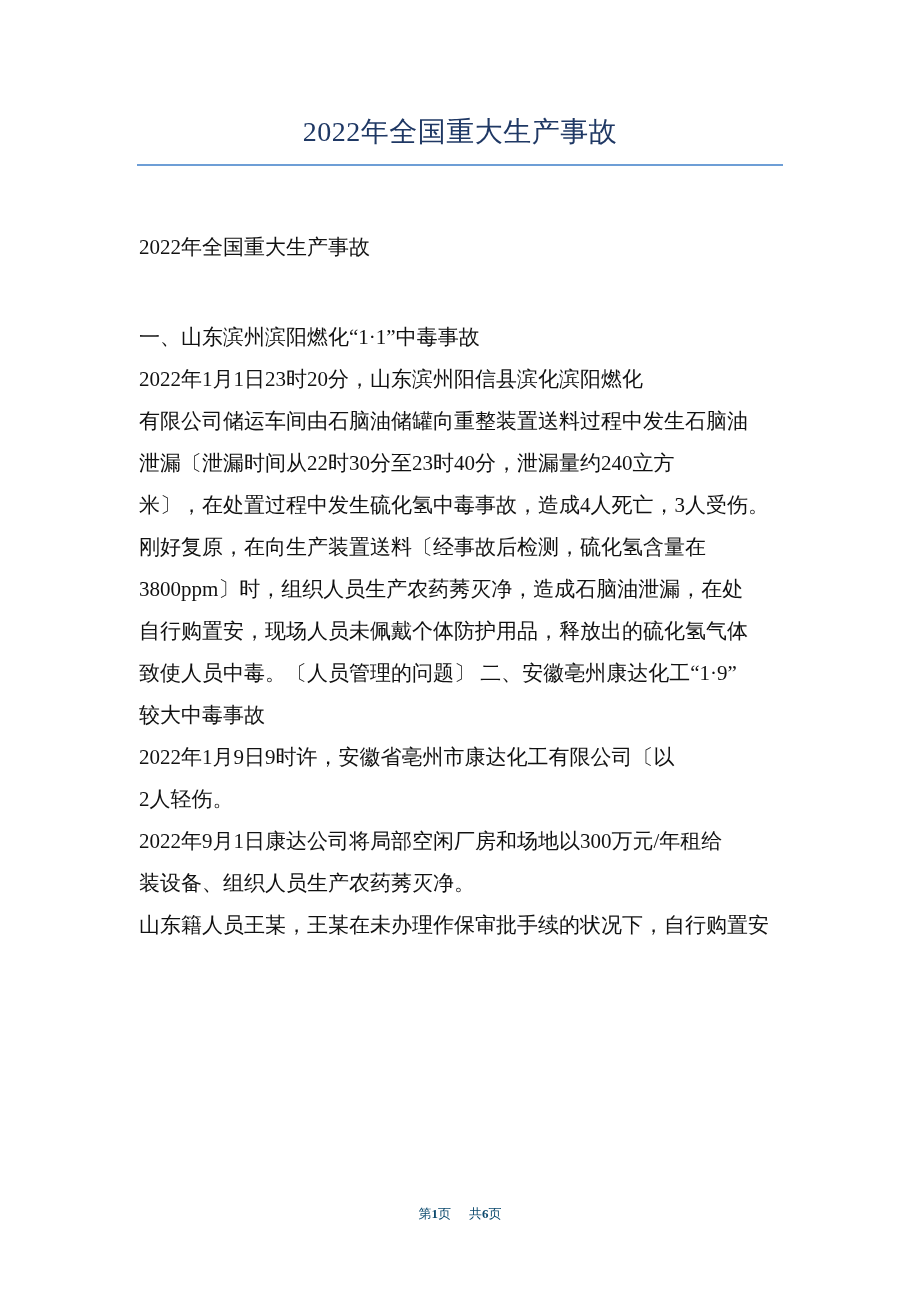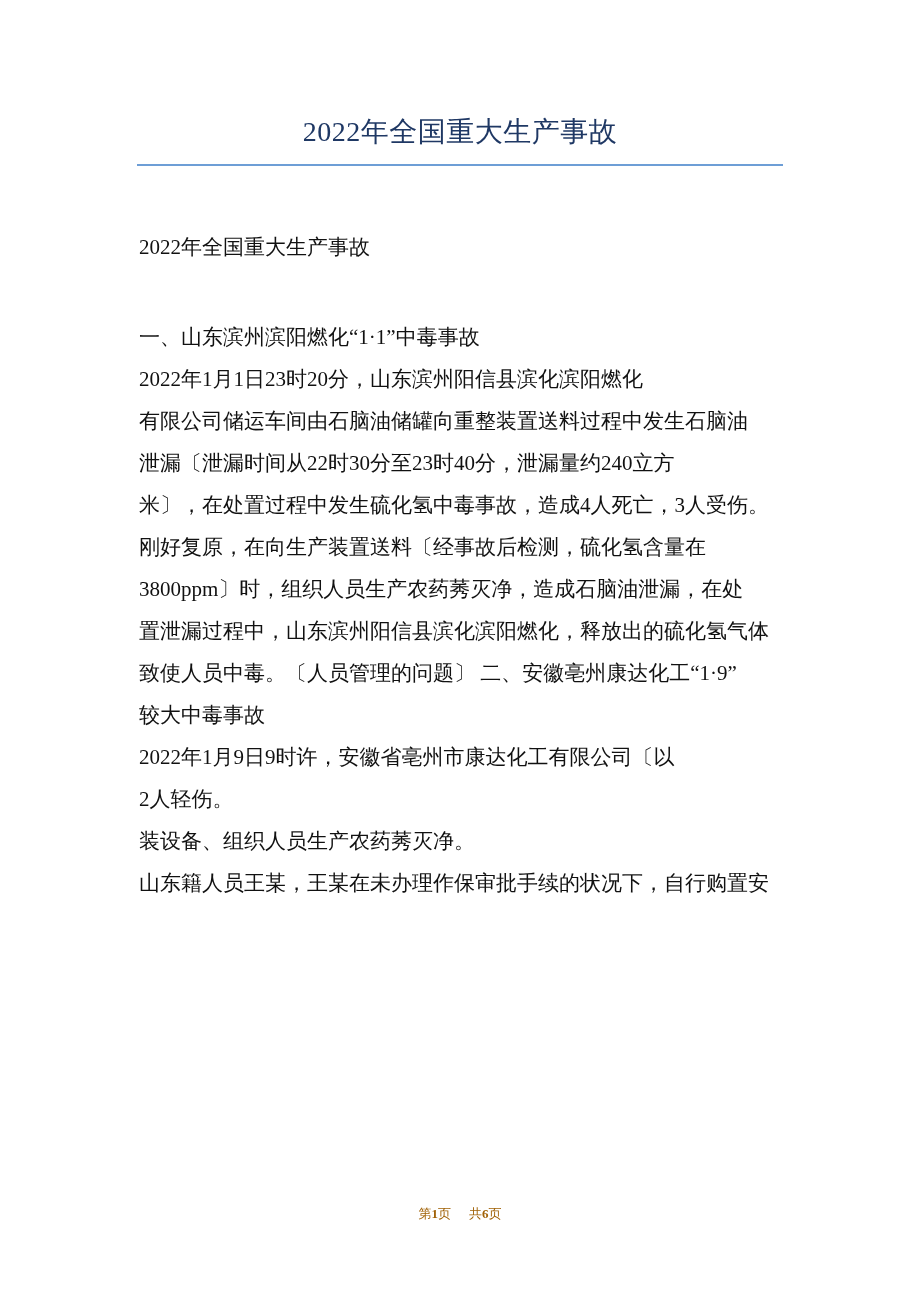--- a/index.html
+++ b/index.html
@@ -49,21 +49,21 @@
     font-family: "Liberation Serif", "DejaVu Serif", serif;
   }
   .gap-lg { height: 48px; }
   .footer {
     position: absolute;
     left: 0;
     top: 1205px;
     width: 920px;
     text-align: center;
     font-size: 13px;
-    color: #a16207;
+    color: #0c4a6e;
     font-family: "Liberation Serif", "DejaVu Serif", serif;
   }
   .footer b { font-weight: bold; }
   .footer .sep { display: inline-block; width: 18px; }
 </style>
 </head>
 <body>
 
 <div class="doc-title">2022年全国重大生产事故</div>
 <div class="title-rule"></div>
@@ -71,24 +71,25 @@
 <div class="content">
   <p class="para">2022年全国重大生产事故</p>
   <div class="gap-lg"></div>
   <p class="para">一、山东滨州滨阳燃化“1·1”中毒事故</p>
   <p class="para">2022年1月1日23时20分，山东滨州阳信县滨化滨阳燃化</p>
   <p class="para">有限公司储运车间由石脑油储罐向重整装置送料过程中发生石脑油</p>
   <p class="para">泄漏〔泄漏时间从22时30分至23时40分，泄漏量约240立方</p>
   <p class="para">米〕，在处置过程中发生硫化氢中毒事故，造成4人死亡，3人受伤。</p>
   <p class="para">刚好复原，在向生产装置送料〔经事故后检测，硫化氢含量在</p>
   <p class="para">3800ppm〕时，组织人员生产农药莠灭净，造成石脑油泄漏，在处</p>
-  <p class="para">置泄漏过程中，山东滨州阳信县滨化滨阳燃化，释放出的硫化氢气体</p>
+  <p class="para">自行购置安，现场人员未佩戴个体防护用品，释放出的硫化氢气体</p>
   <p class="para">致使人员中毒。〔人员管理的问题〕 二、安徽亳州康达化工“1·9”</p>
   <p class="para">较大中毒事故</p>
   <p class="para">2022年1月9日9时许，安徽省亳州市康达化工有限公司〔以</p>
   <p class="para">2人轻伤。</p>
+  <p class="para">2022年9月1日康达公司将局部空闲厂房和场地以300万元/年租给</p>
   <p class="para">装设备、组织人员生产农药莠灭净。</p>
   <p class="para">山东籍人员王某，王某在未办理作保审批手续的状况下，自行购置安</p>
 </div>
 
 <div class="footer">
   <span>第</span><b>1</b><span>页</span><span class="sep"></span><span>共</span><b>6</b><span>页</span>
 </div>
 
 </body></html>

